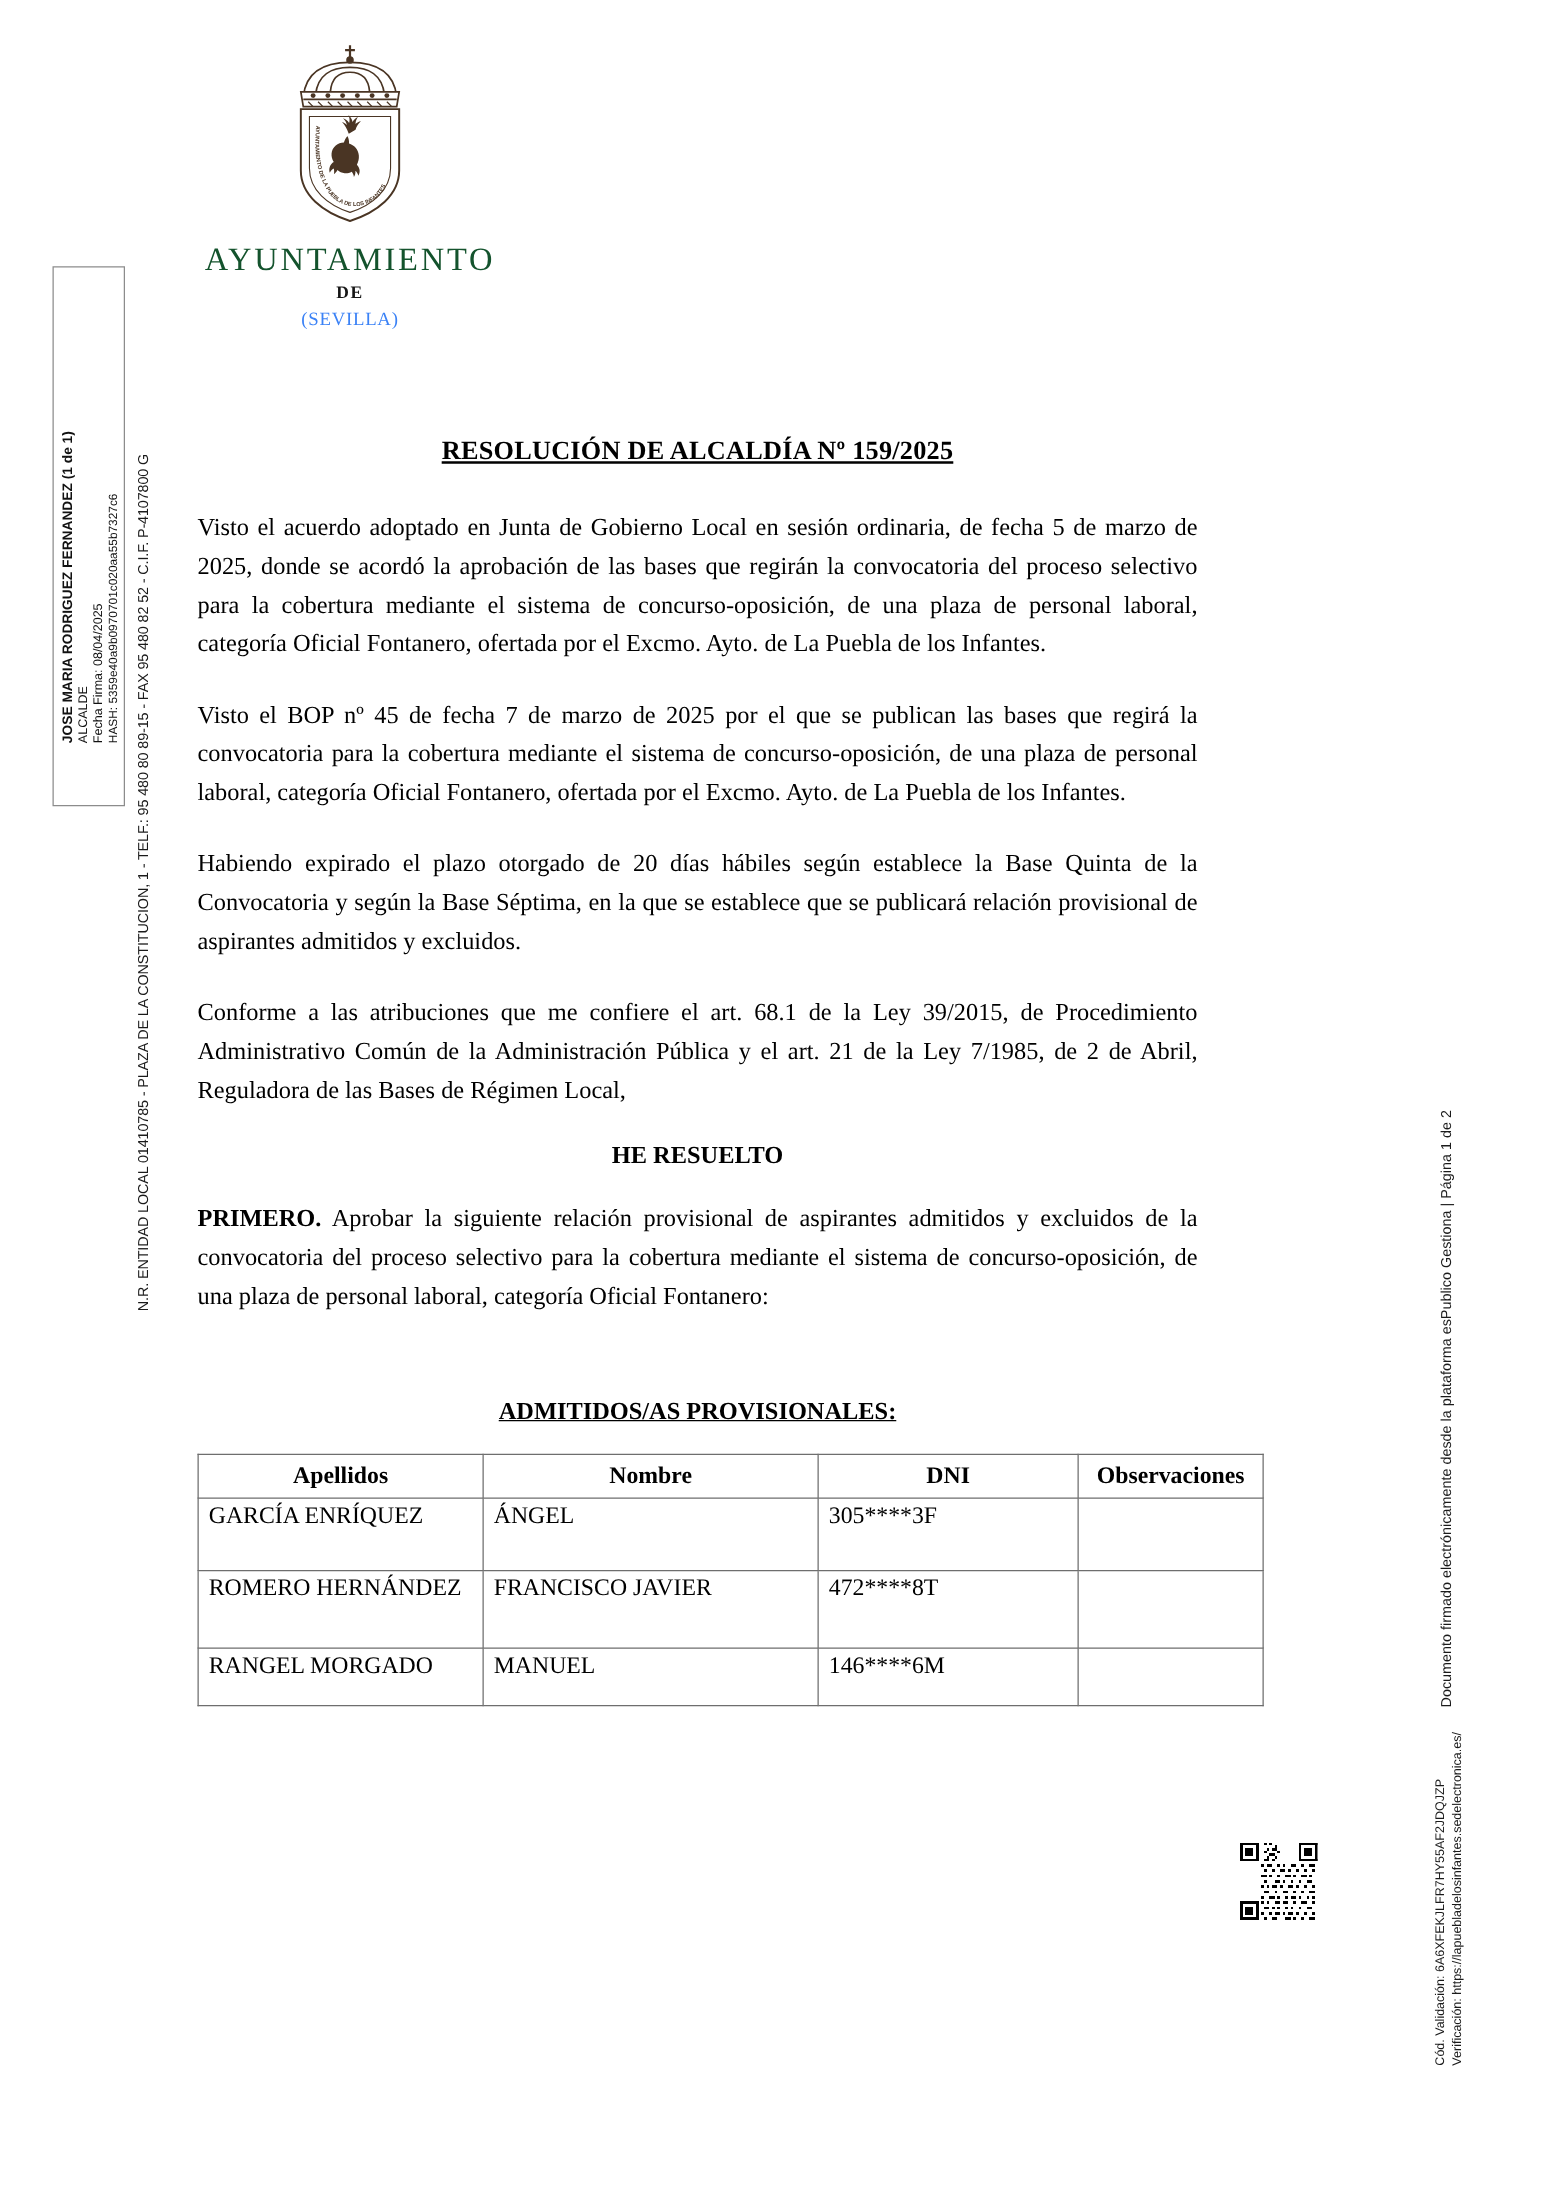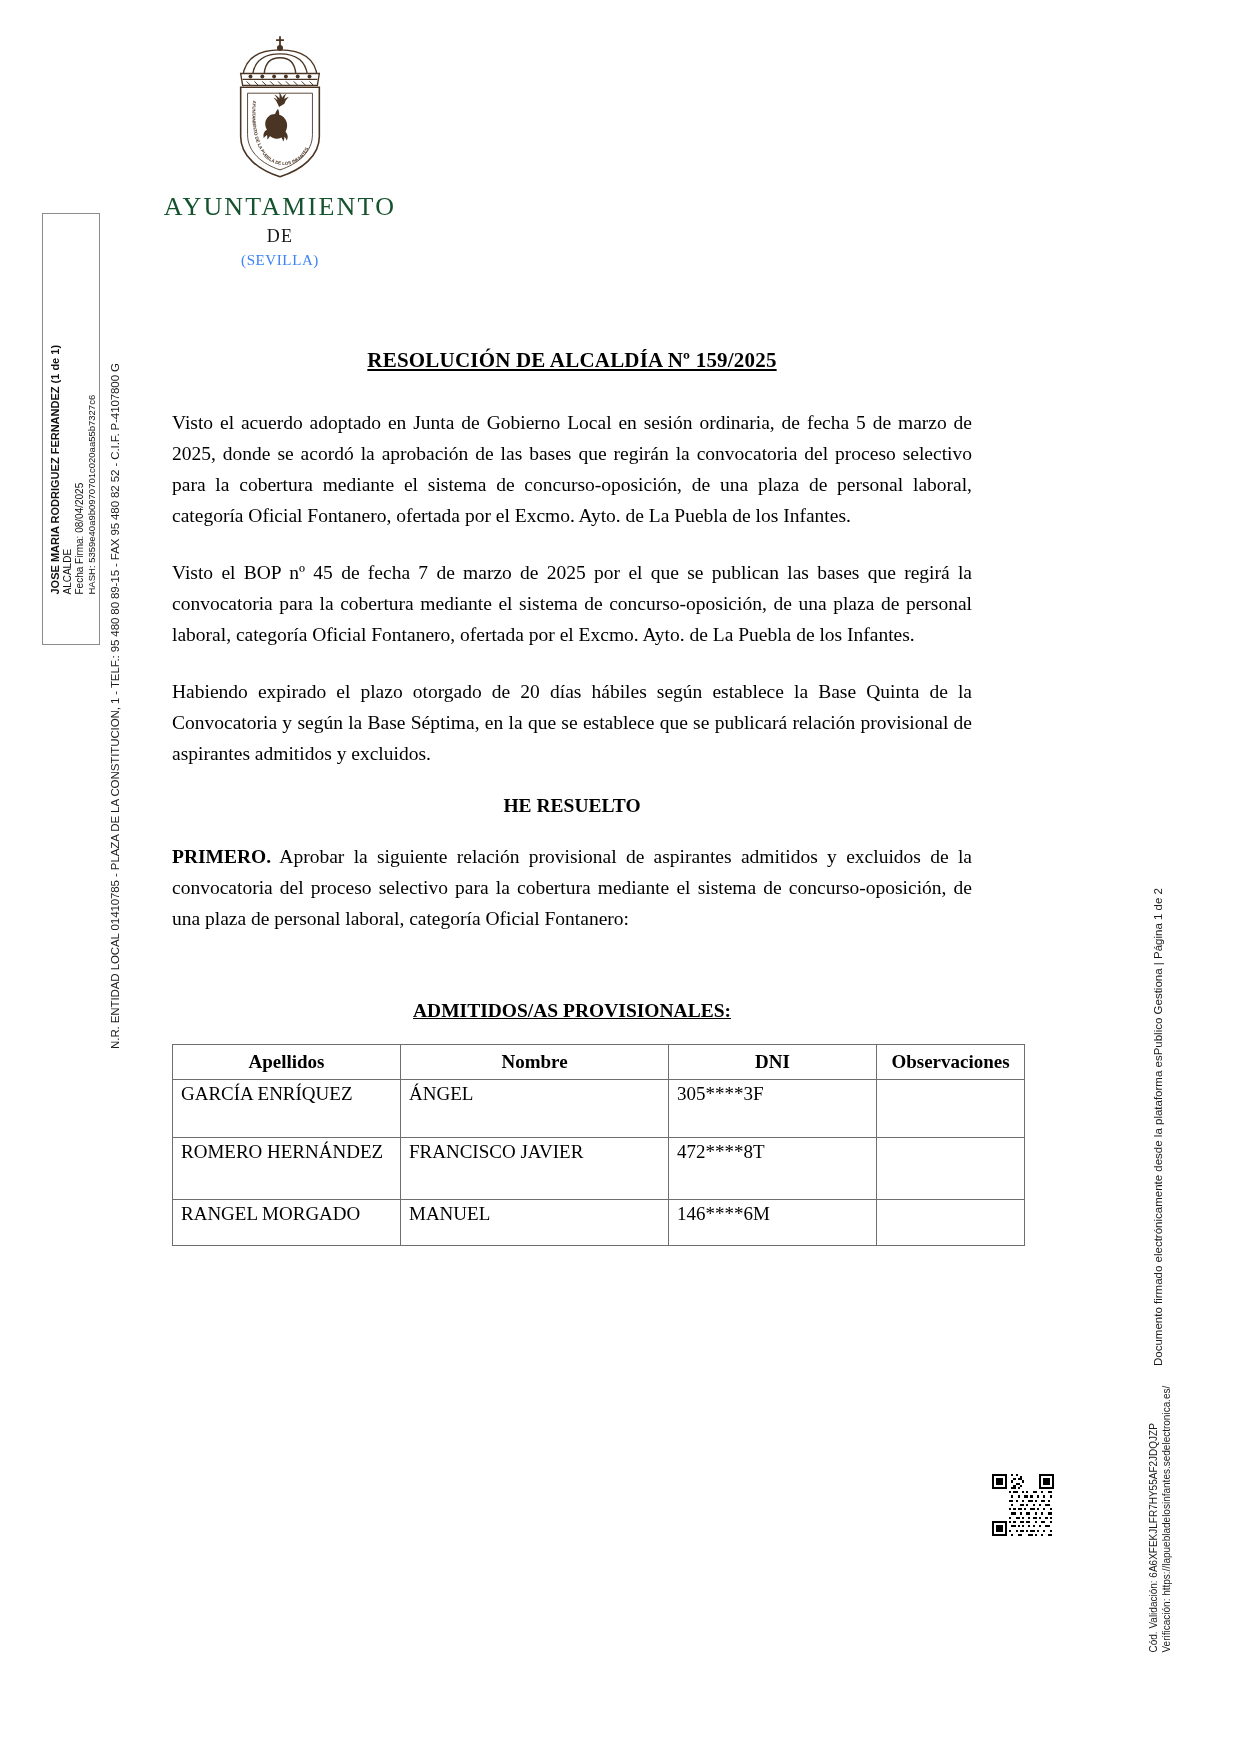--- a/index.html
+++ b/index.html
@@ -113,44 +113,45 @@
   .crest { width: 118px; height: 150px; display: inline-block; }
   .org-line1 {
     font-family: "Liberation Serif", serif;
     font-size: 26px;
     letter-spacing: 2.2px;
     margin-top: 8px;
     color: #14532d;
   }
   .org-line2 {
     font-family: "Liberation Serif", serif;
-    font-size: 18px;
+    font-size: 14px;
     letter-spacing: 1.2px;
     margin-top: 4px;
     color: #161616;
+    font-weight: bold;
   }
   .org-line3 {
     font-family: "Liberation Serif", serif;
     font-size: 26px;
     letter-spacing: 1.4px;
     margin-top: 4px;
     color: #161616;
   }
   .org-line4 {
     font-family: "Liberation Serif", serif;
     font-size: 15px;
     letter-spacing: 0.6px;
     margin-top: 5px;
     color: #3b82f6;
   }
 
   
   .doc-body {
     position: absolute;
-    left: 172px;
+    left: 158px;
     top: 348px;
     width: 800px;
   }
   .doc-title {
     text-align: center;
     font-weight: bold;
     font-size: 21px;
     text-decoration: underline;
     letter-spacing: 0.2px;
     margin-bottom: 34px;
@@ -381,20 +382,21 @@
     <div class="org-line4">(SEVILLA)</div>
   </div>
 
   <div class="doc-body">
 
     <div class="doc-title">RESOLUCIÓN DE ALCALDÍA Nº 159/2025</div>
 
     <p class="para">Visto el acuerdo adoptado en Junta de Gobierno Local en sesión ordinaria, de fecha 5 de marzo de 2025, donde se acordó la aprobación de las bases que regirán la convocatoria del proceso selectivo para la cobertura mediante el sistema de concurso-oposición, de una plaza de personal laboral, categoría Oficial Fontanero, ofertada por el Excmo. Ayto. de La Puebla de los Infantes.</p>
     <p class="para">Visto el BOP nº 45 de fecha 7 de marzo de 2025 por el que se publican las bases que regirá la convocatoria para la cobertura mediante el sistema de concurso-oposición, de una plaza de personal laboral, categoría Oficial Fontanero, ofertada por el Excmo. Ayto. de La Puebla de los Infantes.</p>
     <p class="para">Habiendo expirado el plazo otorgado de 20 días hábiles según establece la Base Quinta de la Convocatoria y según la Base Séptima, en la que se establece que se publicará relación provisional de aspirantes admitidos y excluidos.</p>
+    <p class="para">Conforme a las atribuciones que me confiere el art. 68.1 de la Ley 39/2015, de Procedimiento Administrativo Común de la Administración Pública y el art. 21 de la Ley 7/1985, de 2 de Abril, Reguladora de las Bases de Régimen Local,</p>
 
     <div class="he-resuelto">HE RESUELTO</div>
 
     <p class="para"><span class="primero-label">PRIMERO.</span><span> Aprobar la siguiente relación provisional de aspirantes admitidos y excluidos de la convocatoria del proceso selectivo para la cobertura mediante el sistema de concurso-oposición, de una plaza de personal laboral, categoría Oficial Fontanero:</span></p>
 
     <div class="section-head">ADMITIDOS/AS PROVISIONALES:</div>
 
     <table class="admitted">
       <thead>
         <tr>

